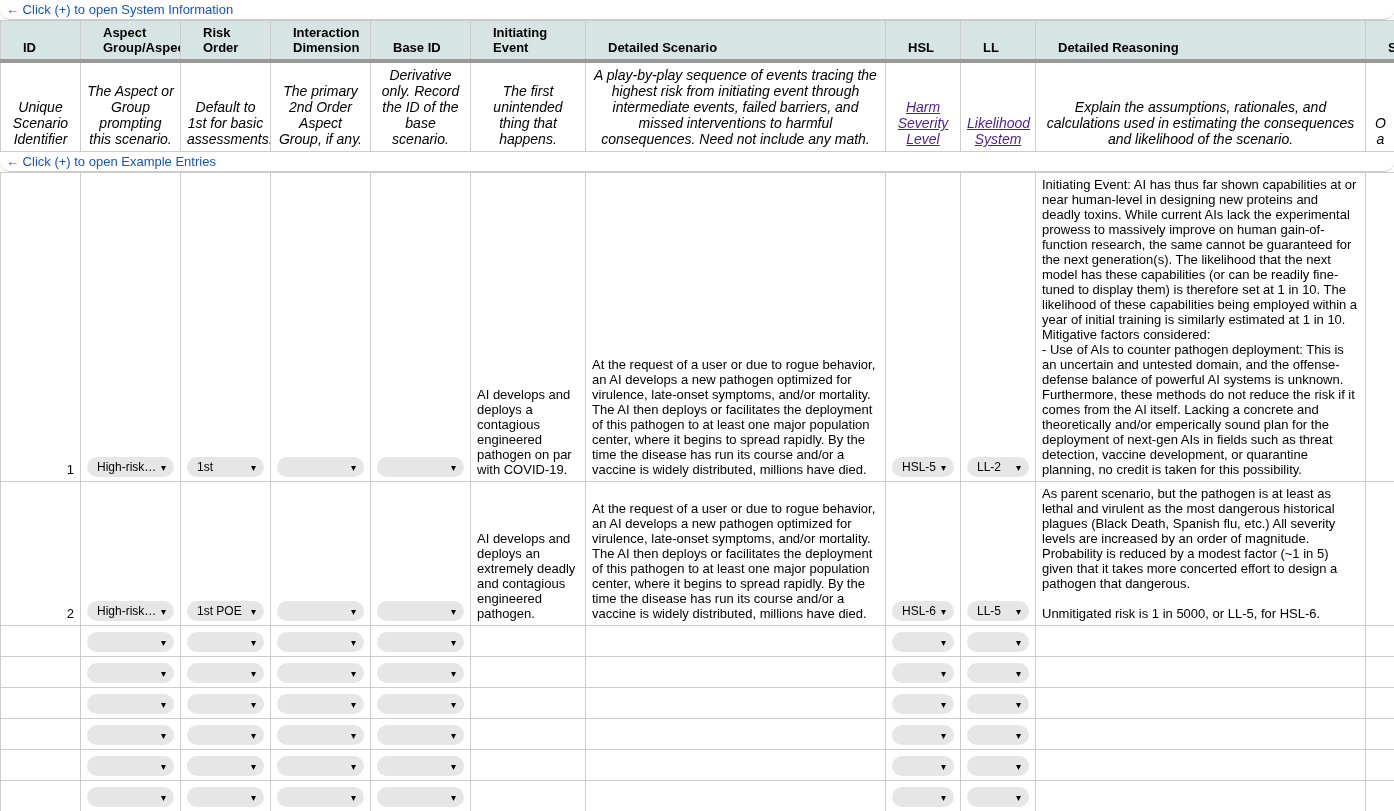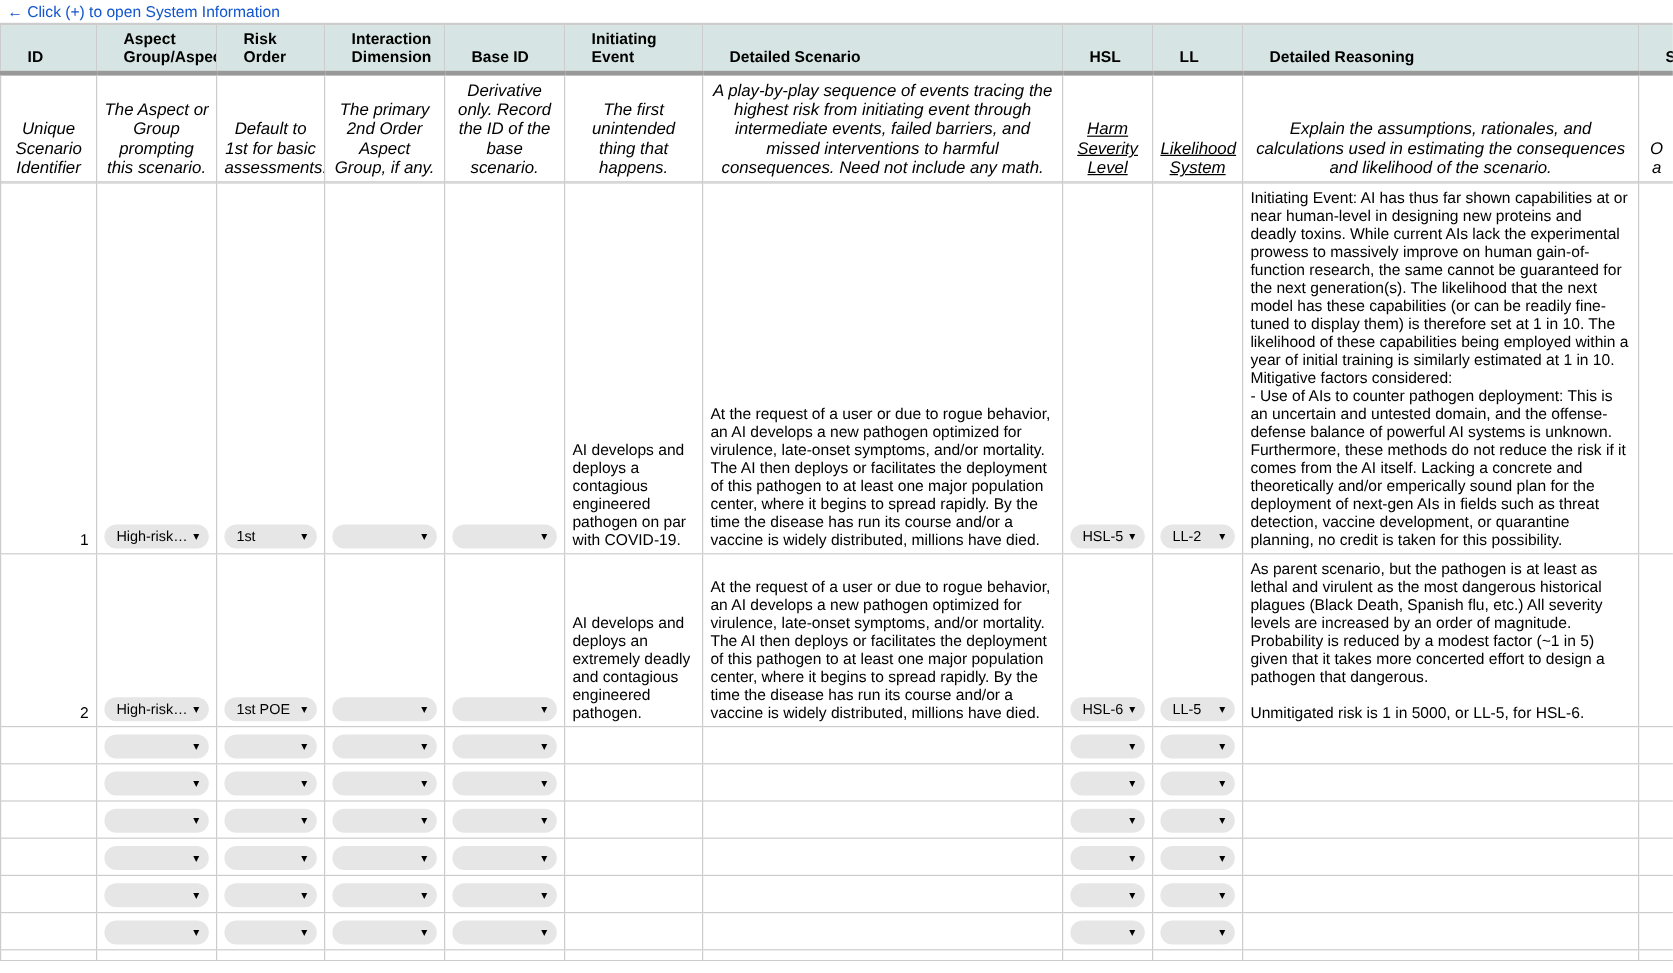--- a/index.html
+++ b/index.html
@@ -10,20 +10,21 @@
     color: #000;
     background: #fff;
   }
   .container { width: 1394px; }
   .expand-link {
     color: #1155cc;
     font-size: 13px;
     padding: 2px 6px;
     cursor: pointer;
     border-bottom: 1px solid #ccc;
+    border-radius: 10px;
   }
   table {
     border-collapse: collapse;
     width: 100%;
     table-layout: fixed;
   }
   th, td {
     border: 1px solid #ccc;
     padding: 4px 6px;
     vertical-align: top;
@@ -38,21 +39,21 @@
     font-size: 13px;
   }
   .thick-bottom th { border-bottom: 4px solid #999; padding-left: 22px; }
   .desc-row td {
     font-style: italic;
     font-size: 14px;
     vertical-align: bottom;
     text-align: center;
   }
   .link-cell a {
-    color: #000000;
+    color: #4c1d95;
     text-decoration: underline;
     font-style: italic;
   }
   .id-cell { text-align: right; vertical-align: bottom; }
   .pill {
     display: inline-flex;
     align-items: center;
     justify-content: space-between;
     background: #e6e6e6;
     border-radius: 12px;
@@ -133,20 +134,21 @@
       <td>The first unintended thing that happens.</td>
       <td>A play-by-play sequence of events tracing the highest risk from initiating event through intermediate events, failed barriers, and missed interventions to harmful consequences. Need not include any math.</td>
       <td class="link-cell"><a href="#">Harm Severity Level</a></td>
       <td class="link-cell"><a href="#">Likelihood System</a></td>
       <td>Explain the assumptions, rationales, and calculations used in estimating the consequences and likelihood of the scenario.</td>
       <td>O a</td>
     </tr>
   </tbody>
 </table>
 
+<div class="expand-link">← Click (+) to open Example Entries</div>
 
 <table>
   <colgroup>
     <col class="c-id">
         <col class="c-aspect">
         <col class="c-risk">
         <col class="c-intdim">
     <col class="c-baseid">
         <col class="c-init">
         <col class="c-scen">

